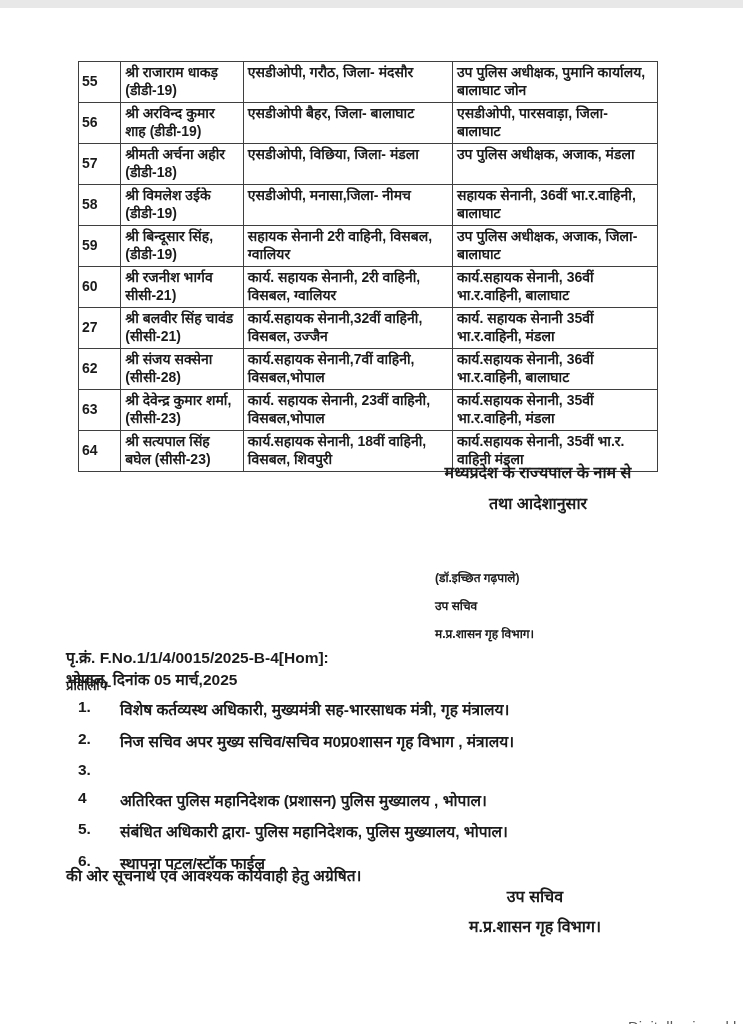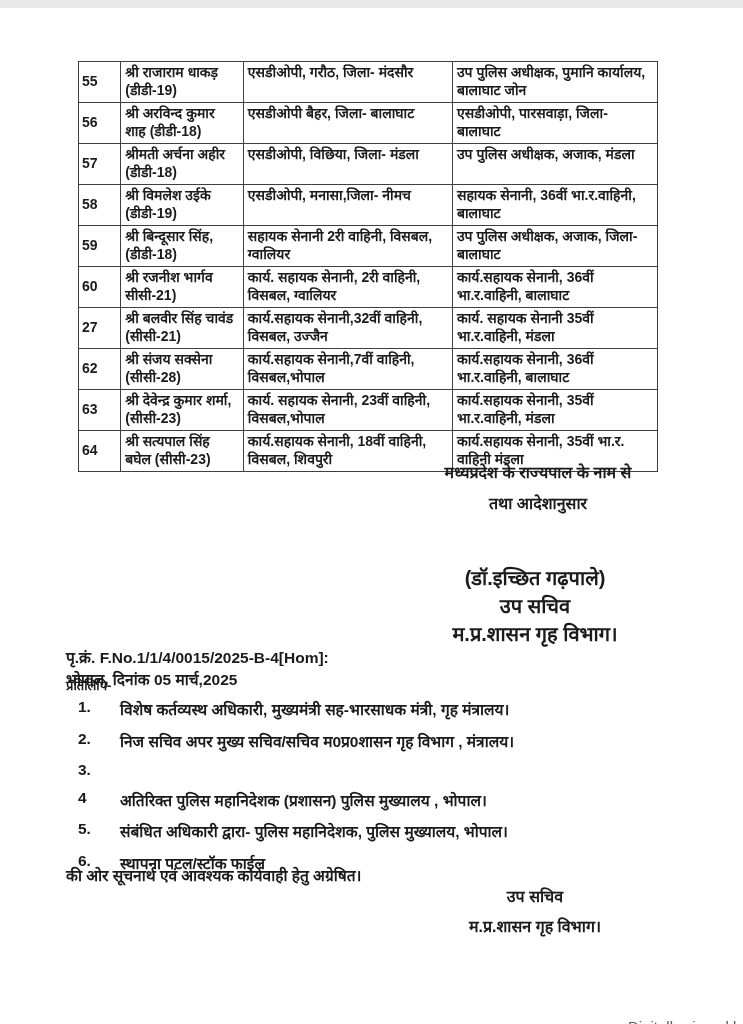--- a/index.html
+++ b/index.html
@@ -32,21 +32,21 @@
   .col-name{width:122px;}
   .col-from{width:208px;}
   .col-to{width:204px;}
   
   .order-by{
     position:absolute;left:408px;top:449px;width:260px;
     text-align:center;font-size:16px;font-weight:600;line-height:31px;
   }
   .signatory{
     position:absolute;left:435px;top:556px;width:200px;
-    text-align:center;font-size:20px;font-weight:600;line-height:28px;
+    text-align:left;font-size:12px;font-weight:600;line-height:28px;
   }
   .ref-line{
     position:absolute;left:66px;top:638px;width:608px;
     display:flex;justify-content:space-between;
     font-size:15.5px;font-weight:700;flex-direction:column;
   }
   .copies-heading{
     position:absolute;left:66px;top:668px;
     font-size:13px;font-weight:600;
   }
@@ -84,39 +84,39 @@
     </colgroup>
     <tbody>
         <tr>
           <td class="sno">55</td>
           <td>श्री राजाराम धाकड़ (डीडी-19)</td>
           <td>एसडीओपी, गरौठ, जिला- मंदसौर</td>
           <td>उप पुलिस अधीक्षक, पुमानि कार्यालय, बालाघाट जोन</td>
         </tr>
         <tr>
           <td class="sno">56</td>
-          <td>श्री अरविन्द कुमार शाह (डीडी-18)</td>
+          <td>श्री अरविन्द कुमार शाह (डीडी-19)</td>
           <td>एसडीओपी बैहर, जिला- बालाघाट</td>
           <td>एसडीओपी, पारसवाड़ा, जिला- बालाघाट</td>
         </tr>
         <tr>
           <td class="sno">57</td>
           <td>श्रीमती अर्चना अहीर (डीडी-18)</td>
           <td>एसडीओपी, विछिया, जिला- मंडला</td>
           <td>उप पुलिस अधीक्षक, अजाक, मंडला</td>
         </tr>
         <tr>
           <td class="sno">58</td>
           <td>श्री विमलेश उईके (डीडी-19)</td>
           <td>एसडीओपी, मनासा,जिला- नीमच</td>
           <td>सहायक सेनानी, 36वीं भा.र.वाहिनी, बालाघाट</td>
         </tr>
         <tr>
           <td class="sno">59</td>
-          <td>श्री बिन्दूसार सिंह, (डीडी-18)</td>
+          <td>श्री बिन्दूसार सिंह, (डीडी-19)</td>
           <td>सहायक सेनानी 2री वाहिनी, विसबल, ग्वालियर</td>
           <td>उप पुलिस अधीक्षक, अजाक, जिला-बालाघाट</td>
         </tr>
         <tr>
           <td class="sno">60</td>
           <td>श्री रजनीश भार्गव सीसी-21)</td>
           <td>कार्य. सहायक सेनानी, 2री वाहिनी, विसबल, ग्वालियर</td>
           <td>कार्य.सहायक सेनानी, 36वीं भा.र.वाहिनी, बालाघाट</td>
         </tr>
         <tr>

